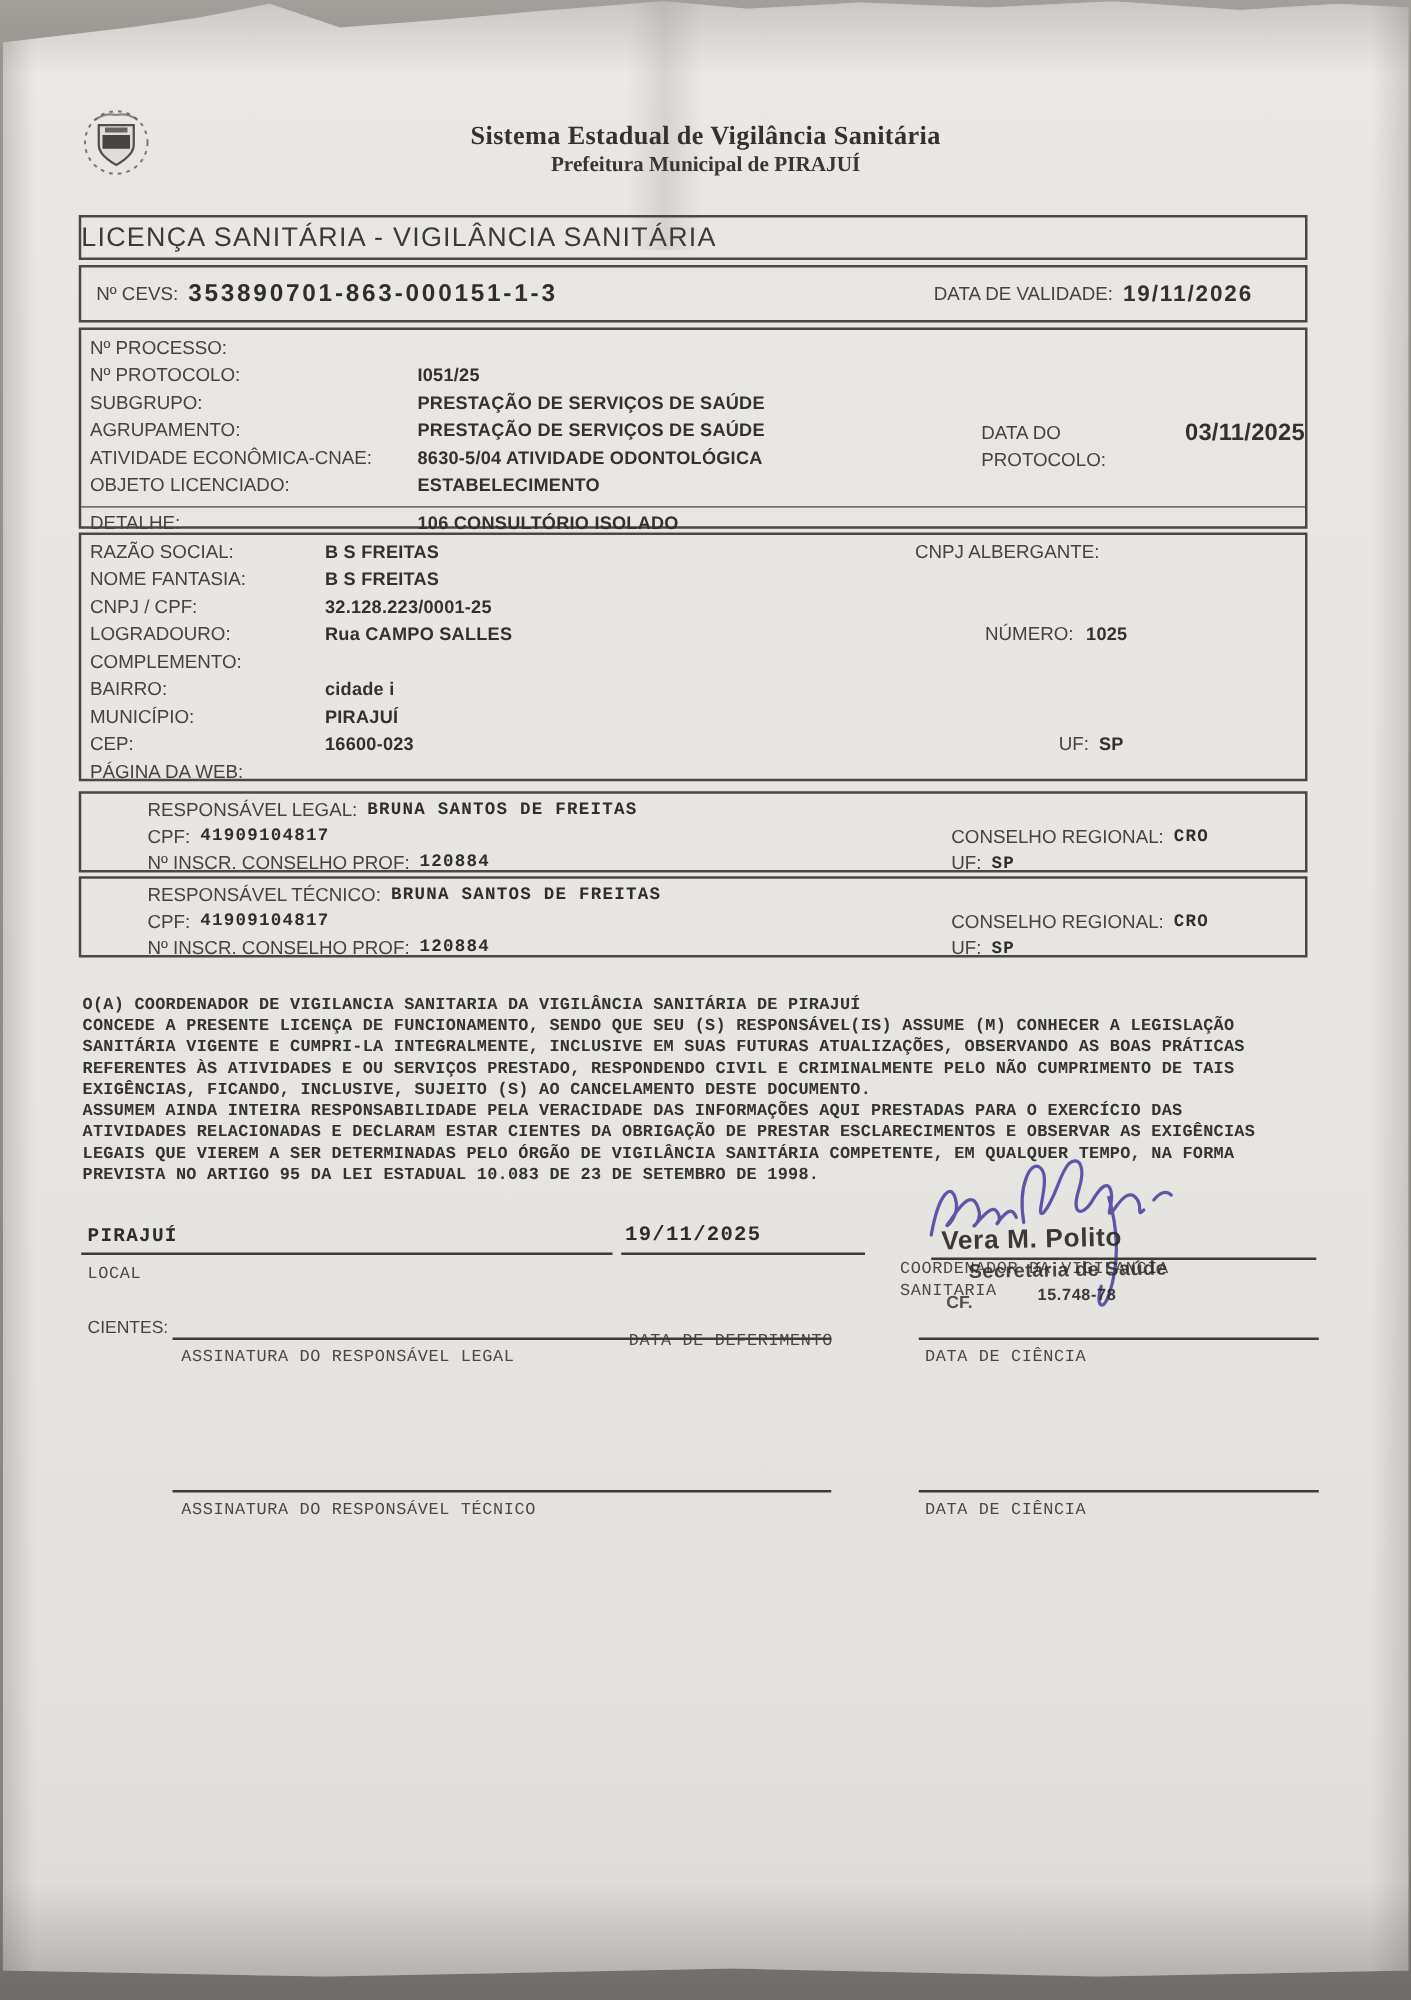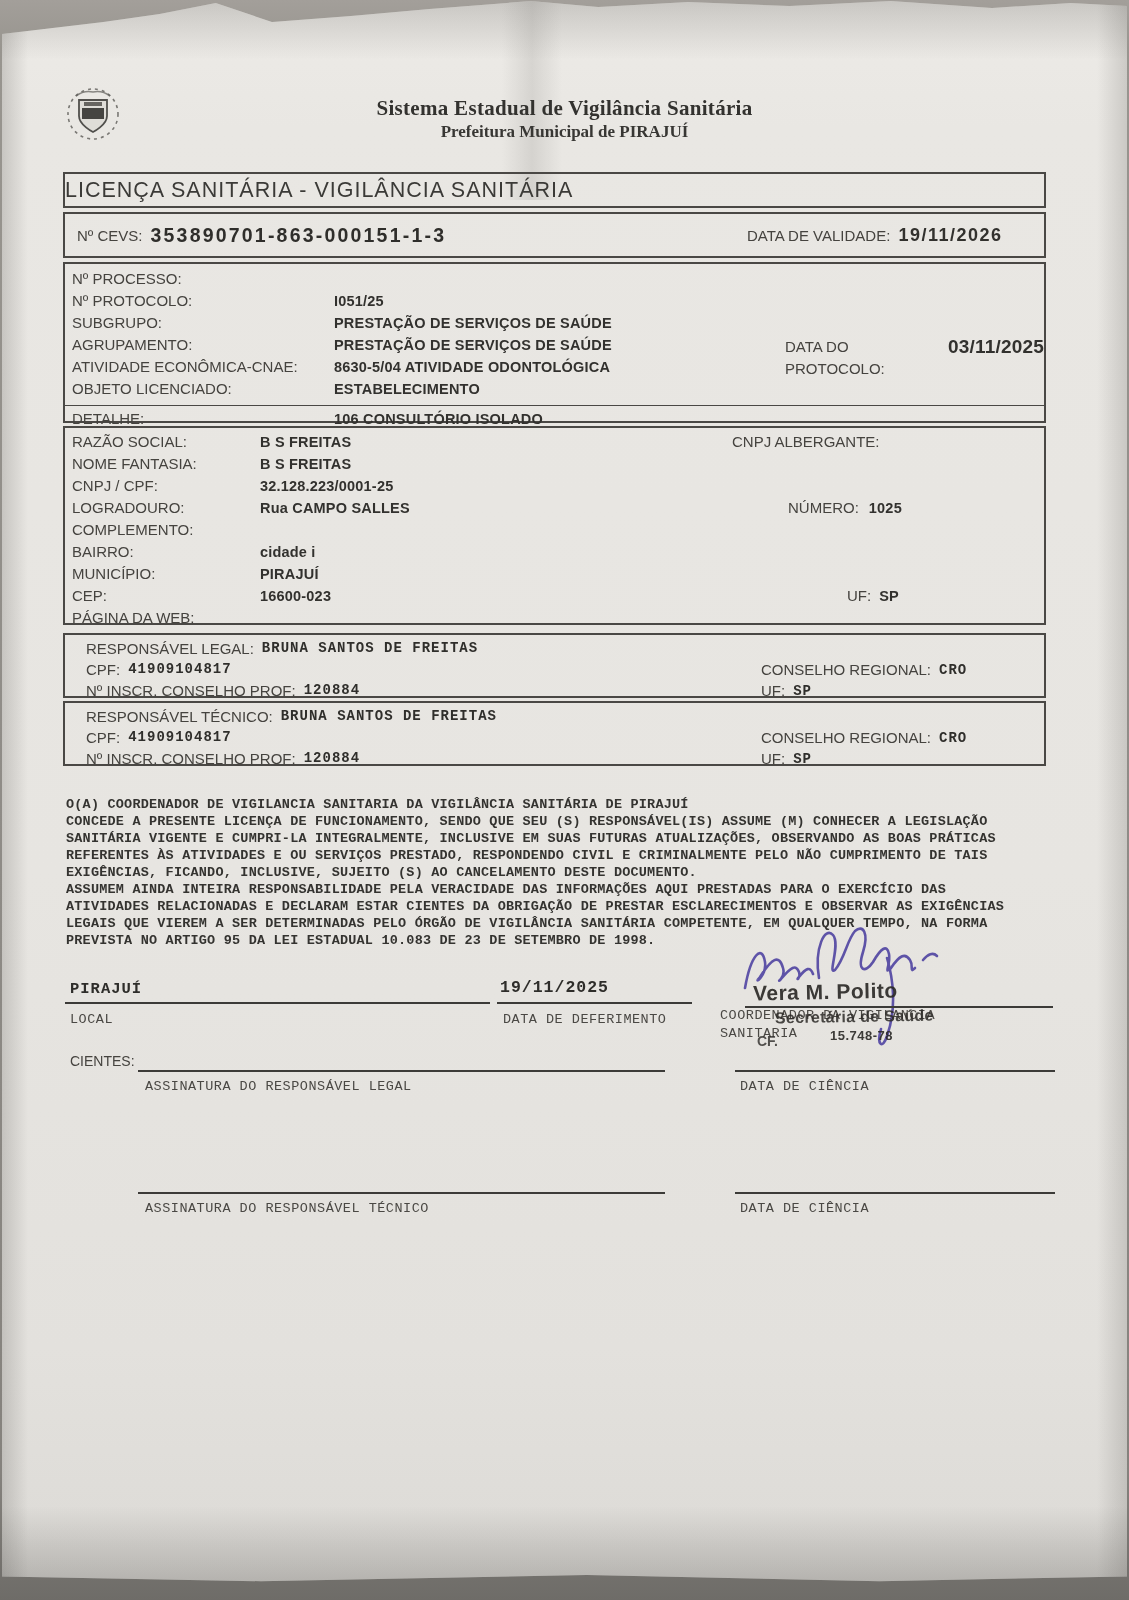--- a/index.html
+++ b/index.html
@@ -40,21 +40,21 @@
   #cevs-num{font-size:19.5px;font-weight:bold;color:#2f2e2b;letter-spacing:2.2px;margin-left:8px;}
   #validade{position:absolute;left:682px;top:0;height:42px;display:flex;align-items:center;}
   #validade .val{font-size:18px;letter-spacing:1.5px;margin-left:8px;}
   
   .frow{display:flex;height:22px;line-height:22px;padding-left:7px;}
   .frow .flabel{flex:0 0 262px;}
   .estab .frow .flabel{flex:0 0 188px;}
   .rfield{position:absolute;display:flex;line-height:22px;}
   .divider{border-top:1.5px solid #4a4845;margin:5px 0 2px 0;}
   .mval{font-family:"Liberation Mono","DejaVu Sans Mono",monospace;font-weight:bold;font-size:14px;color:#2f2e2b;letter-spacing:1px;}
-  .resp-row{display:flex;height:21px;line-height:21px;padding-left:21px;align-items:center;}
+  .resp-row{display:flex;height:21px;line-height:21px;padding-left:21px;align-items:center;margin-left:32px;}
   
   #legal{position:absolute;left:66px;top:796px;width:990px;}
   #legal .line{font-family:"Liberation Mono","DejaVu Sans Mono",monospace;
     font-weight:bold;font-size:13.5px;line-height:17px;color:#343330;letter-spacing:.2px;white-space:nowrap;}
   
   .sigline{position:absolute;height:0;border-top:2px solid #3c3b38;}
   .underlabel{position:absolute;font-family:"Liberation Mono","DejaVu Sans Mono",monospace;font-size:13.5px;color:#4a4844;letter-spacing:.5px;}
   .bigmono{position:absolute;font-family:"Liberation Mono","DejaVu Sans Mono",monospace;font-weight:bold;color:#2e2d2a;letter-spacing:1px;}
   #sig-svg{position:absolute;left:735px;top:916px;width:215px;height:152px;}
   #stamp-name{position:absolute;left:753px;top:980px;font-size:21px;font-weight:bold;color:#2d2b28;transform:rotate(-1.2deg);letter-spacing:.5px;opacity:.92;}
@@ -249,21 +249,21 @@
         <div class="line">LEGAIS QUE VIEREM A SER DETERMINADAS PELO ÓRGÃO DE VIGILÂNCIA SANITÁRIA COMPETENTE, EM QUALQUER TEMPO, NA FORMA</div>
         <div class="line">PREVISTA NO ARTIGO 95 DA LEI ESTADUAL 10.083 DE 23 DE SETEMBRO DE 1998.</div>
       </div>
 
       <div class="bigmono" style="left:70px;top:980px;font-size:15.5px;">PIRAJUÍ</div>
       <div class="sigline" style="left:65px;top:1002px;width:425px;"></div>
       <div class="underlabel" style="left:70px;top:1012px;">LOCAL</div>
 
       <div class="bigmono" style="left:500px;top:978px;font-size:16.5px;">19/11/2025</div>
       <div class="sigline" style="left:497px;top:1002px;width:195px;"></div>
-      <div class="underlabel" style="left:503px;top:1012px;">DATA DE DEFERIMENTO</div>
+      <div class="underlabel" style="left:503px;top:1066px;">DATA DE DEFERIMENTO</div>
 
       <svg id="sig-svg" viewBox="0 0 215 152">
         <g fill="none" stroke="#4c40a0" stroke-width="2.6" stroke-linecap="round" opacity=".88">
           <path d="M10 72 C16 38 27 28 30 46 C32 60 17 70 25 61 C37 42 44 38 48 52 C51 62 40 68 46 63 C56 51 61 48 64 56 C66 63 60 65 64 61 C71 52 75 50 78 58"></path>
           <path d="M84 62 C79 32 90 10 98 19 C106 28 92 60 100 54 C110 42 112 24 120 15 C128 8 134 17 128 36 C122 55 130 58 138 46 C146 32 152 28 154 38 C156 48 148 60 156 52 C164 40 170 36 175 44 C179 50 174 58 180 52"></path>
           <path d="M152 42 C158 62 162 92 152 120 C148 133 141 130 146 113"></path>
           <path d="M188 44 C193 38 198 36 202 40"></path>
         </g>
       </svg>
       <div id="stamp-name">Vera M. Polito</div>

